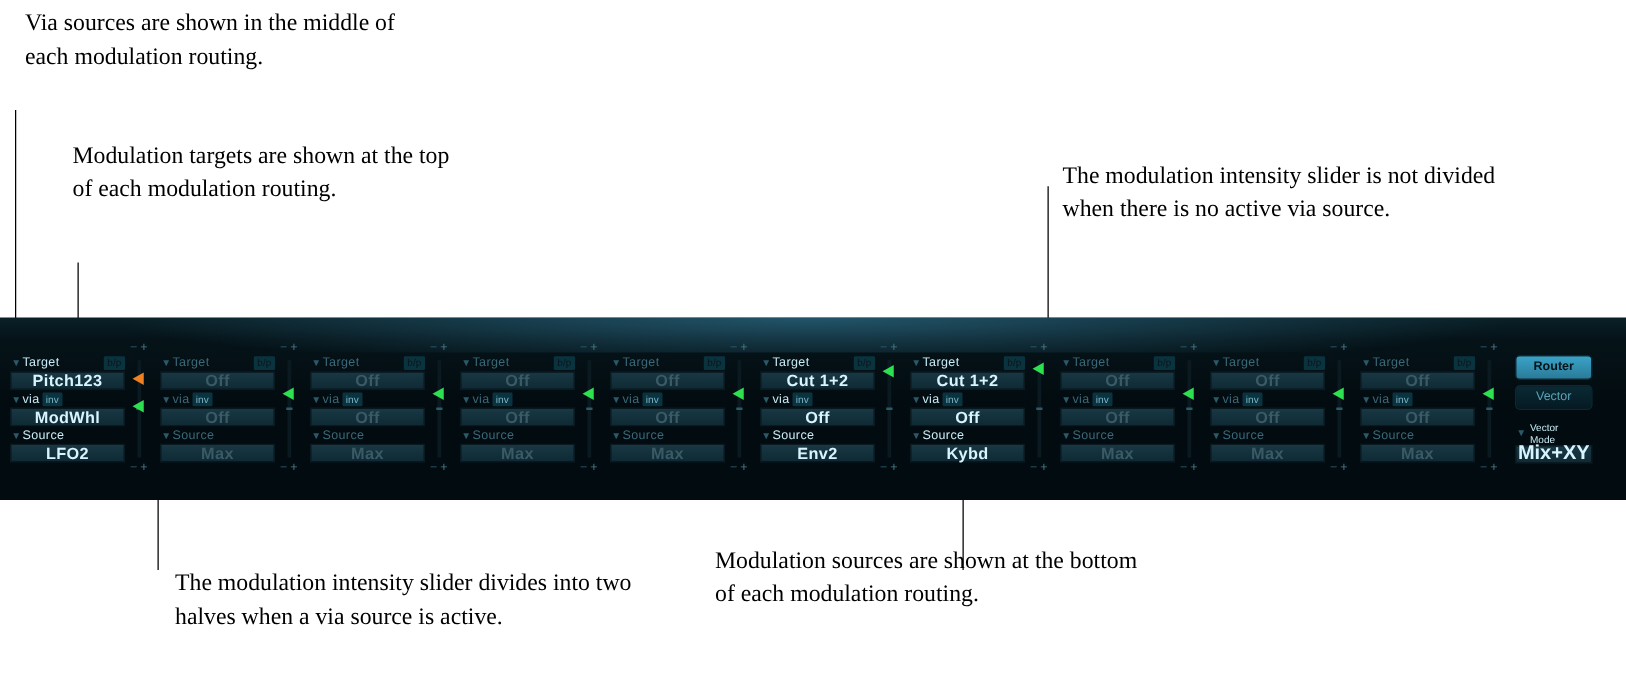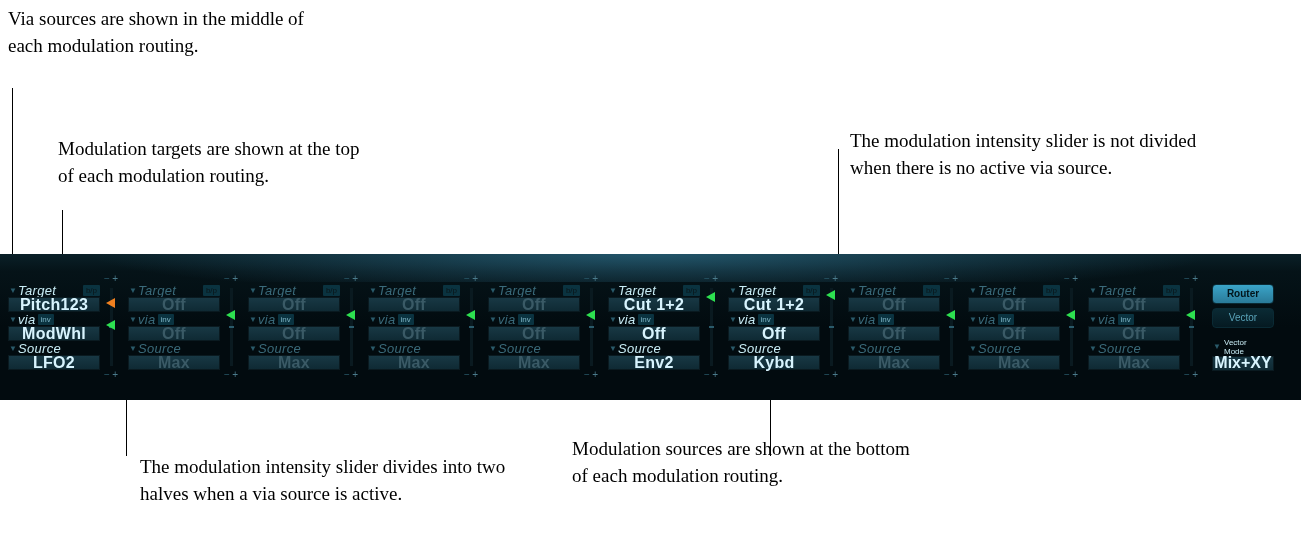--- a/index.html
+++ b/index.html
@@ -62,24 +62,23 @@
       gap: 0;
     }
     .tri {
       width: 10px; height: 12px;
       display: flex; align-items: center; justify-content: center;
       color: #2a5a6a;
       font-size: 8px;
     }
     .lbl {
       font-family: Arial, sans-serif;
-      font-size: 13px;
+      font-size: 10px;
       color: #c8ecf5;
       letter-spacing: 0.3px;
-      font-style: italic;
     }
     .lbl.dim { color: #3a6a7a; }
     .tag {
       font-family: Arial, sans-serif;
       font-size: 8px;
       padding: 1px 3px;
       background: #0a3340;
       color: #0a1518;
       border-radius: 1px;
       margin-left: auto;
@@ -88,21 +87,21 @@
       background: #0a3340;
       color: #7db4c5;
       margin-left: 2px;
     }
     .row-display {
       height: 15px;
       background: linear-gradient(to bottom, #183844, #0f2a34);
       border: 1px solid #0a1a20;
       color: #d8f4fe;
       font-family: Arial, sans-serif;
-      font-size: 16px;
+      font-size: 13px;
       font-weight: bold;
       display: flex;
       align-items: center;
       justify-content: center;
       letter-spacing: 0.3px;
     }
     .row-display.bright { color: #d8f4fe; }
 
     .intensity {
       width: 18px;
@@ -203,24 +202,24 @@
       font-size: 16px;
       font-weight: bold;
       display: flex;
       align-items: center;
       justify-content: center;
     }
   </style>
 </head>
 <body>
 
-<div class="annotation" style="left:8px; top:6px; width:300px;">Via sources are shown in the middle of each modulation routing.</div>
+<div class="annotation" style="left:20px; top:6px; width:300px;">Via sources are shown in the middle of each modulation routing.</div>
 <div class="callout-line v" style="left:12px; top:88px; height:254px;"></div>
 
-<div class="annotation" style="left:58px; top:136px; width:320px;">Modulation targets are shown at the top of each modulation routing.</div>
+<div class="annotation" style="left:58px; top:112px; width:320px;">Modulation targets are shown at the top of each modulation routing.</div>
 <div class="callout-line v" style="left:62px; top:210px; height:80px;"></div>
 
 <div class="annotation" style="left:850px; top:128px; width:360px;">The modulation intensity slider is not divided when there is no active via source.</div>
 <div class="callout-line v" style="left:838px; top:149px; height:180px;"></div>
 
 <div class="annotation" style="left:140px; top:454px; width:380px;">The modulation intensity slider divides into two halves when a via source is active.</div>
 <div class="callout-line v" style="left:126px; top:336px; height:120px;"></div>
 
 <div class="annotation" style="left:572px; top:436px; width:340px;">Modulation sources are shown at the bottom of each modulation routing.</div>
 <div class="callout-line v" style="left:770px; top:390px; height:66px;"></div>

